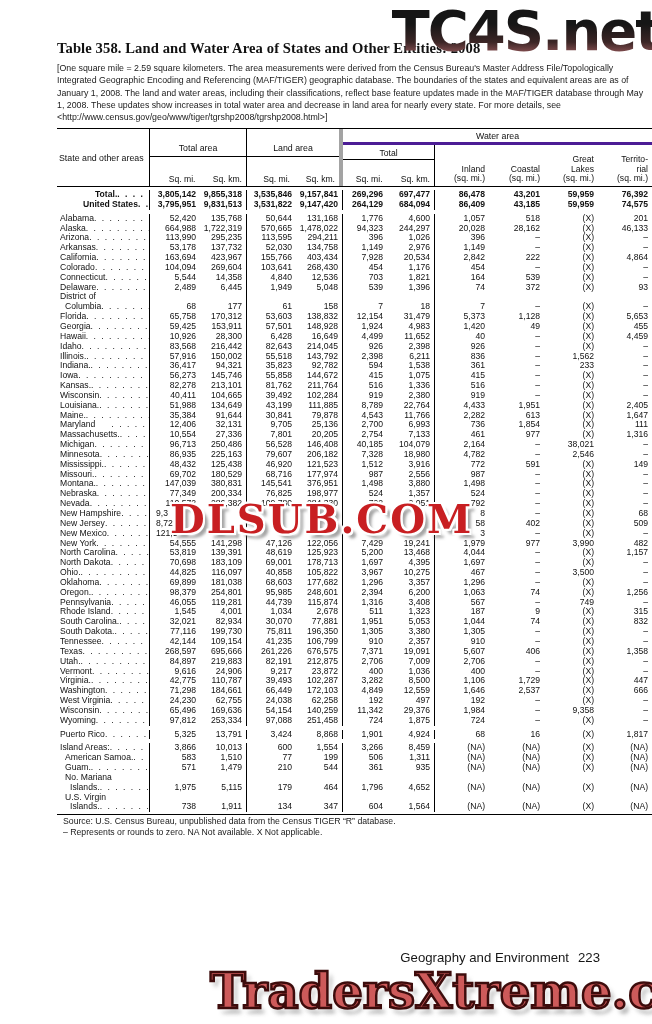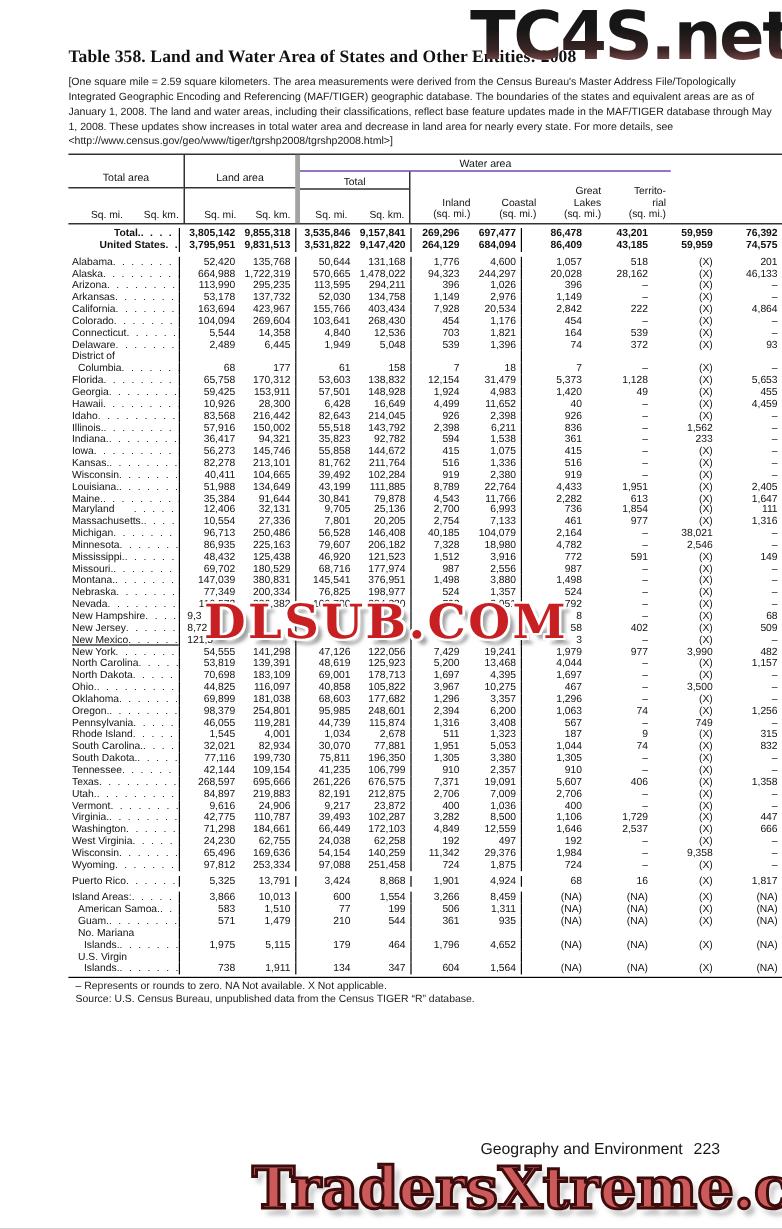--- a/index.html
+++ b/index.html
@@ -16,21 +16,21 @@
   #table{position:absolute;left:57px;top:128px;width:595px;font-size:8.6px;color:#111;}
   .thead{display:flex;height:57px;border-top:1.5px solid #000;border-bottom:1.5px solid #000;box-sizing:content-box;}
   .stub{width:93px;box-sizing:border-box;border-right:1px solid #000;display:flex;align-items:center;padding-left:2px;font-size:8.8px;}
   .grp{box-sizing:border-box;display:flex;flex-direction:column;}
   .g-total{width:97px;border-right:1px solid #000;}
   .g-land{width:96px;border-right:4px solid #a3a3a3;}
   .g-water{width:309px;}
   .grp-title{height:24px;display:flex;align-items:flex-end;justify-content:center;padding-bottom:3px;border-bottom:1px solid #000;font-size:8.8px;}
   .unit-row{flex:1;display:flex;align-items:flex-end;padding-bottom:2px;}
   .u{box-sizing:border-box;text-align:right;padding-right:4px;}
-  .water-title{height:12px;display:flex;align-items:flex-end;justify-content:center;padding-bottom:1px;border-bottom:1px solid #4c1d95;font-size:8.8px;}
+  .water-title{height:12px;display:flex;align-items:flex-end;justify-content:center;padding-bottom:1px;border-bottom:3px solid #4c1d95;font-size:8.8px;}
   .water-body{flex:1;display:flex;}
   .sub-total{width:92px;box-sizing:border-box;border-right:1px solid #000;display:flex;flex-direction:column;}
   .sub-title{height:13px;display:flex;align-items:flex-end;justify-content:center;padding-bottom:1px;border-bottom:1px solid #000;}
   .wcol{box-sizing:border-box;display:flex;flex-direction:column;justify-content:flex-end;align-items:flex-end;
         text-align:right;padding:0 4px 2px 0;white-space:pre-line;line-height:9.6px;font-size:8.6px;}
   .tbody{border-bottom:1.5px solid #000;padding-top:3px;padding-bottom:2px;}
   .tr{display:flex;height:9.85px;line-height:9.85px;align-items:stretch;}
   .tr.gap{padding-top:4px;}
   .tr.bold{font-weight:bold;}
   .td{box-sizing:border-box;overflow:hidden;white-space:nowrap;}
@@ -77,20 +77,21 @@
 
 <div id="page">
 
   <div class="wm" id="wm-top">TC4S.net</div>
 
   <div id="title">Table 358. Land and Water Area of States and Other Entities: 2008</div>
   <div id="headnote">[One square mile = 2.59 square kilometers. The area measurements were derived from the Census Bureau's Master Address File/Topologically Integrated Geographic Encoding and Referencing (MAF/TIGER) geographic database. The boundaries of the states and equivalent areas are as of January 1, 2008. The land and water areas, including their classifications, reflect base feature updates made in the MAF/TIGER database through May 1, 2008. These updates show increases in total water area and decrease in land area for nearly every state. For more details, see &lt;http://www.census.gov/geo/www/tiger/tgrshp2008/tgrshp2008.html&gt;]</div>
 
   <div id="table">
     <div class="thead">
+      <div class="stub">State and other areas</div>
       <div class="grp g-total">
         <div class="grp-title">Total area</div>
         <div class="unit-row">
           <div class="u w-c1">Sq. mi.</div>
           <div class="u w-c2">Sq. km.</div>
         </div>
       </div>
       <div class="grp g-land">
         <div class="grp-title">Land area</div>
         <div class="unit-row">
@@ -659,21 +660,21 @@
           <div class="td num c3"></div>
           <div class="td num c4">7</div>
           <div class="td num c5"></div>
           <div class="td num c6"></div>
           <div class="td num c7">58</div>
           <div class="td num c8">402</div>
           <div class="td num c9">(X)</div>
           <div class="td num c10">509</div>
         </div>
         <div class="tr">
-          <div class="td label" style="padding-left: 3px; text-decoration: underline;">
+          <div class="td label" style="padding-left: 3px;">
             <span>New Mexico</span>
             <span class="leaders"> . . . . . . . . . . . . . . . . . . . . . . . . . . . . . . . . . . . . . . . . </span>
           </div>
           <div class="td num c1 left">121,5</div>
           <div class="td num c2"></div>
           <div class="td num c3"></div>
           <div class="td num c4"></div>
           <div class="td num c5"></div>
           <div class="td num c6"></div>
           <div class="td num c7">3</div>
@@ -1110,22 +1111,22 @@
           <div class="td num c8">(NA)</div>
           <div class="td num c9">(X)</div>
           <div class="td num c10">(NA)</div>
         </div>
       </div>
   </div>
 
   <div class="wm" id="wm-mid">DLSUB.COM</div>
 
   <div id="footnotes">
+    <div>Source: U.S. Census Bureau, unpublished data from the Census TIGER “R” database.</div>
     <div>– Represents or rounds to zero. NA Not available. X Not applicable.</div>
-    <div>Source: U.S. Census Bureau, unpublished data from the Census TIGER “R” database.</div>
   </div>
 
   <div id="foot-right">
     <span>Geography and Environment</span><span class="pagenum">223</span>
   </div>
 
   <div class="wm" id="wm-bottom">TradersXtreme.com</div>
 
 </div>
 

